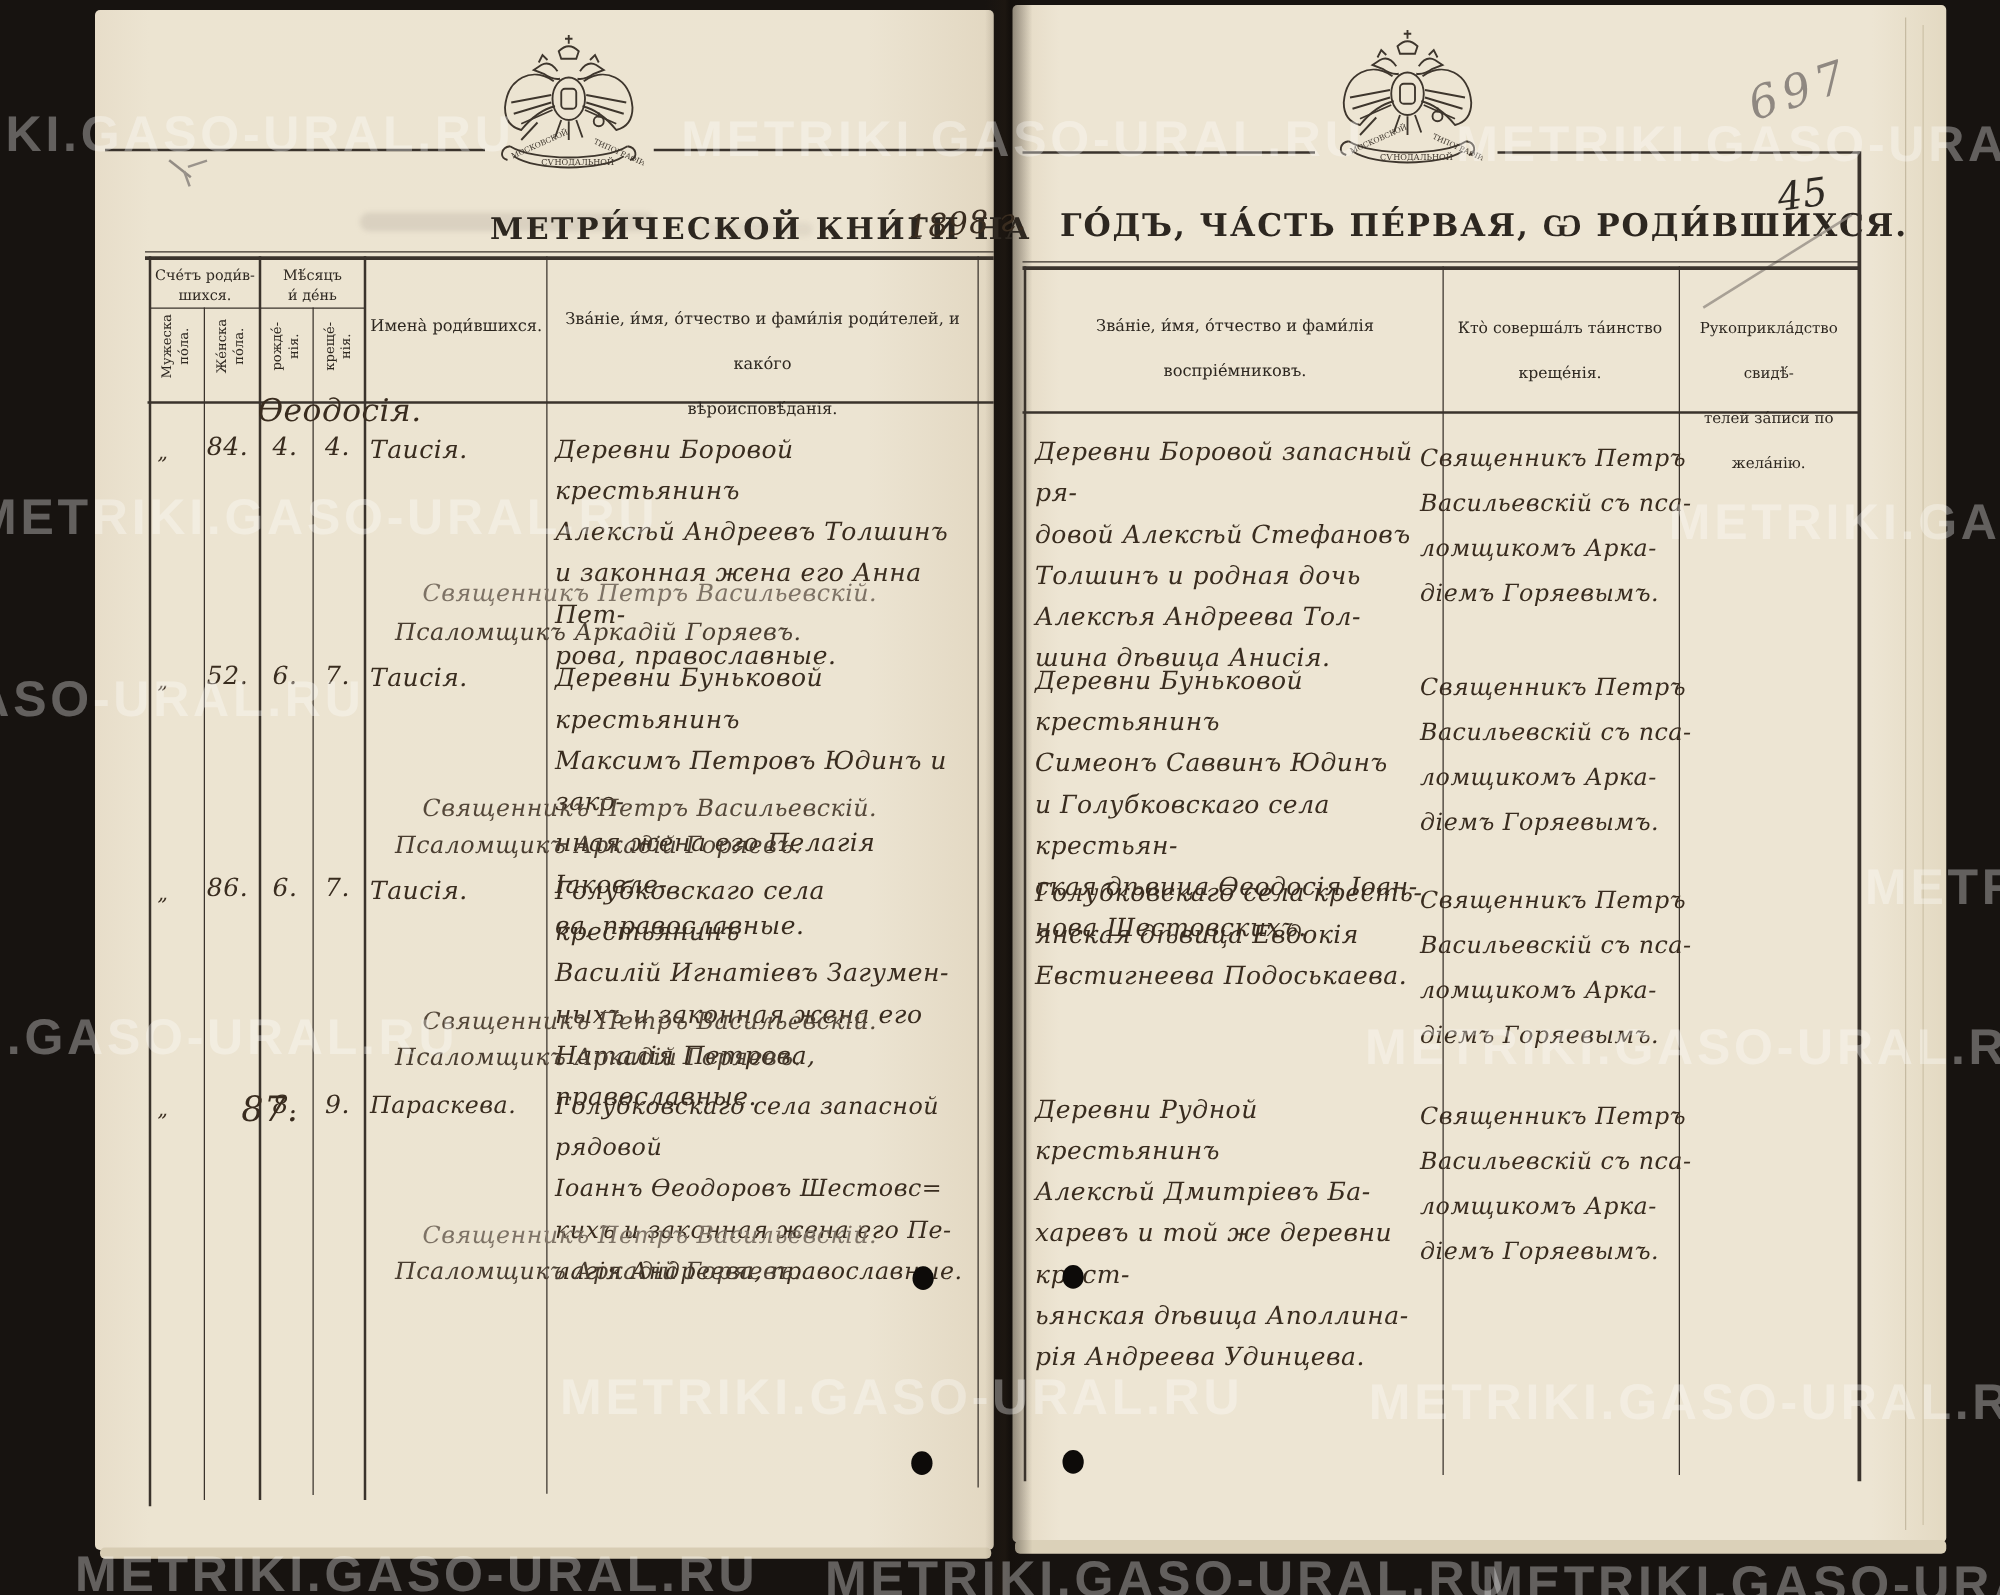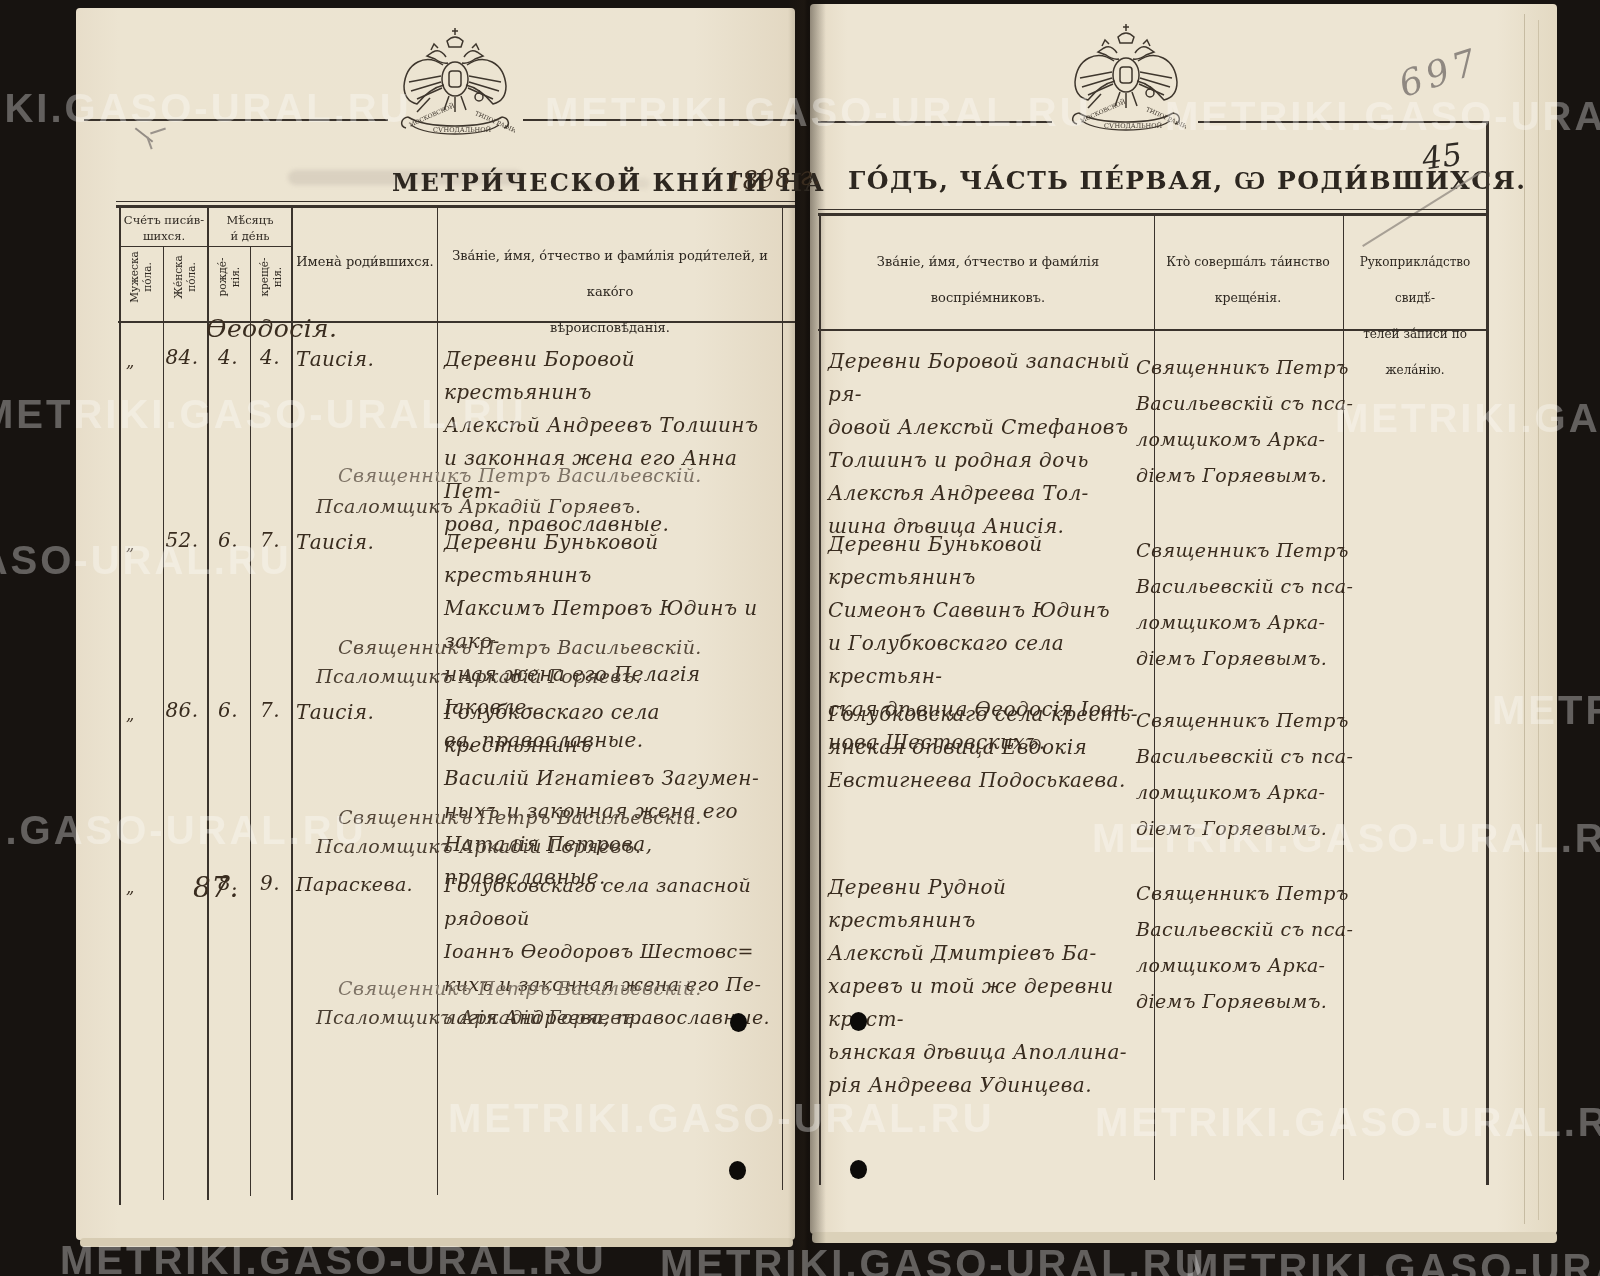--- a/index.html
+++ b/index.html
@@ -107,21 +107,21 @@
   <div class="rule" style="left:818px;top:121px;width:234px;height:2px;"></div>
   <div class="rule" style="left:1198px;top:121px;width:290px;height:2px;"></div>
   <div class="rule" style="left:818px;top:209px;width:670px;height:1px;"></div>
   <div class="rule" style="left:818px;top:213px;width:670px;height:3px;"></div>
   <div class="rule" style="left:818px;top:329px;width:670px;height:2px;"></div>
   <div class="rule" style="left:819px;top:213px;width:2px;height:972px;"></div>
   <div class="rule" style="left:1154px;top:213px;width:1px;height:967px;"></div>
   <div class="rule" style="left:1343px;top:213px;width:1px;height:967px;"></div>
   <div class="rule" style="left:1486px;top:121px;width:3px;height:1064px;"></div>
 
-  <div class="print center" style="left:122px;top:212px;width:84px;font-size:11.5px;line-height:16px;">Сче́тъ писи́в-
+  <div class="print center" style="left:122px;top:212px;width:84px;font-size:11.5px;line-height:16px;">Сче́тъ роди́в-
 шихся.</div>
   <div class="print center" style="left:210px;top:212px;width:80px;font-size:11.5px;line-height:16px;">Мѣ́сяцъ
 и́ де́нь</div>
   <div class="print rot" style="left:106px;top:264px;width:70px;font-size:10.5px;">Мужеска
 по́ла.</div>
   <div class="print rot" style="left:150px;top:264px;width:70px;font-size:10.5px;">Же́нска
 по́ла.</div>
   <div class="print rot" style="left:194px;top:264px;width:70px;font-size:10.5px;">рожде́-
 нія.</div>
   <div class="print rot" style="left:236px;top:264px;width:70px;font-size:10.5px;">креще́-

